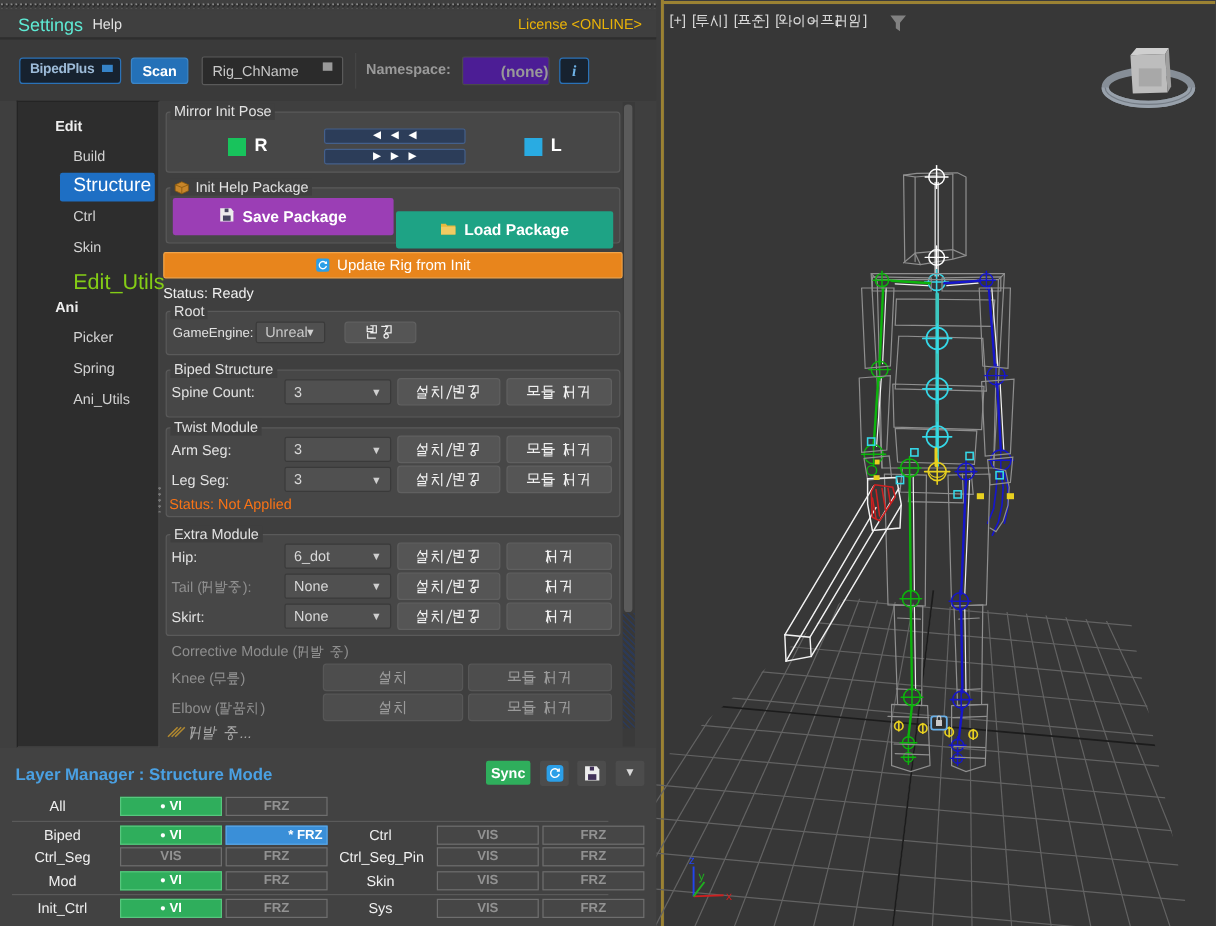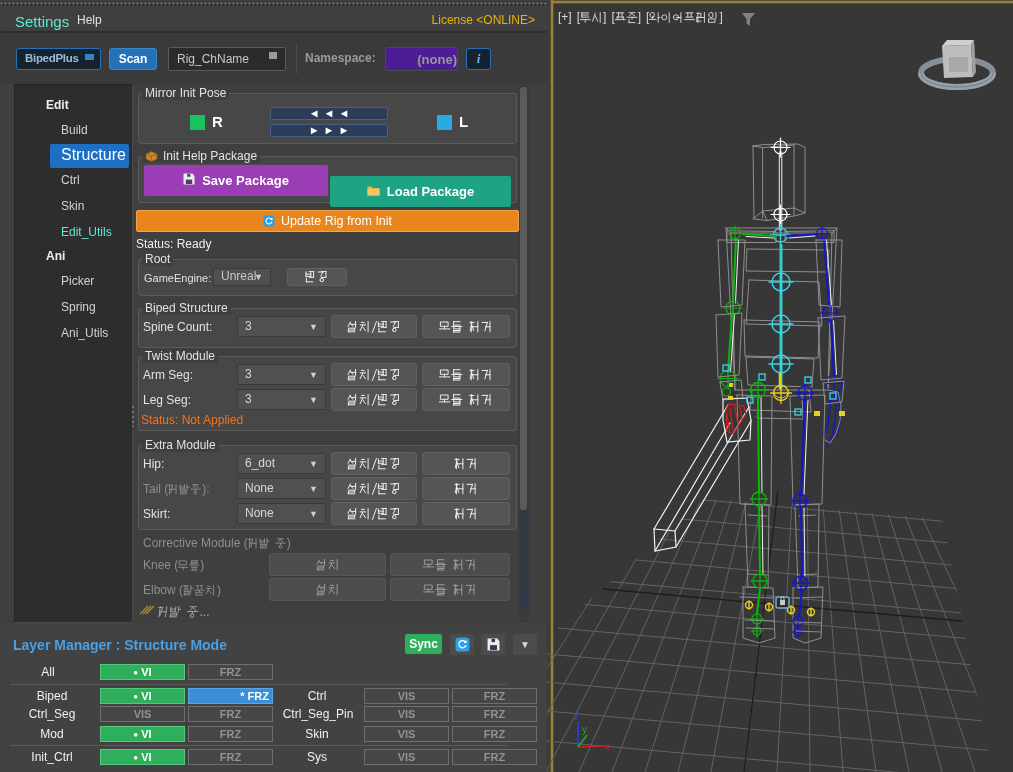--- a/index.html
+++ b/index.html
@@ -32,21 +32,21 @@
 <div class="abs" style="left:466px;top:48px;width:25px;height:22px;background:#17222f;border:1px solid #2a72b8;border-radius:3px;display:flex;align-items:center;justify-content:center;">
     <span style="font-size:13px;font-weight:bold;font-style:italic;color:#6fb3e8;font-family:'Liberation Serif',serif">i</span>
   </div>
 <div class="abs" style="left:14px;top:84px;width:119px;height:539px;background:#2d2d2d;border:1px solid #242424;border-right-color:#4a4a4a;border-bottom-color:#4a4a4a;"></div>
 <span class="abs" style="left:46px;top:98px;font-size:12px;font-weight:bold;color:#efefef">Edit</span>
 <span class="abs" style="left:61px;top:123px;font-size:12px;font-weight:normal;color:#d2d2d2">Build</span>
 <div class="abs" style="left:50px;top:144px;width:79px;height:24px;background:#1e6fc4;border-radius:2px;"></div>
 <span class="abs" style="left:61px;top:146px;font-size:16px;font-weight:normal;color:#ffffff">Structure</span>
 <span class="abs" style="left:61px;top:173px;font-size:12px;font-weight:normal;color:#d2d2d2">Ctrl</span>
 <span class="abs" style="left:61px;top:199px;font-size:12px;font-weight:normal;color:#d2d2d2">Skin</span>
-<span class="abs" style="left:61px;top:225px;font-size:12px;font-weight:normal;color:#5eead4">Edit_Utils</span>
+<span class="abs" style="left:61px;top:225px;font-size:18px;font-weight:normal;color:#84cc16">Edit_Utils</span>
 <span class="abs" style="left:46px;top:249px;font-size:12px;font-weight:bold;color:#efefef">Ani</span>
 <span class="abs" style="left:61px;top:274px;font-size:12px;font-weight:normal;color:#d2d2d2">Picker</span>
 <span class="abs" style="left:61px;top:300px;font-size:12px;font-weight:normal;color:#d2d2d2">Spring</span>
 <span class="abs" style="left:61px;top:326px;font-size:12px;font-weight:normal;color:#d2d2d2">Ani_Utils</span>
 <div style="position:absolute;left:138px;top:93px;width:379px;height:51px;border:1px solid #5a5a5a;border-radius:3px;background:#474747;box-sizing:border-box;"></div>
 <div style="position:absolute;left:142px;top:86px;height:14px;padding:0 3px;background:#3f3f3f;display:flex;align-items:center;white-space:nowrap;">
     <span style="font-size:12px;color:#e2e2e2">Mirror Init Pose</span>
   </div>
 <div class="abs" style="left:190px;top:115px;width:15px;height:15px;background:#18c35c"></div>
 <span class="abs" style="left:212px;top:113px;font-size:15px;font-weight:bold;color:#fff">R</span>

